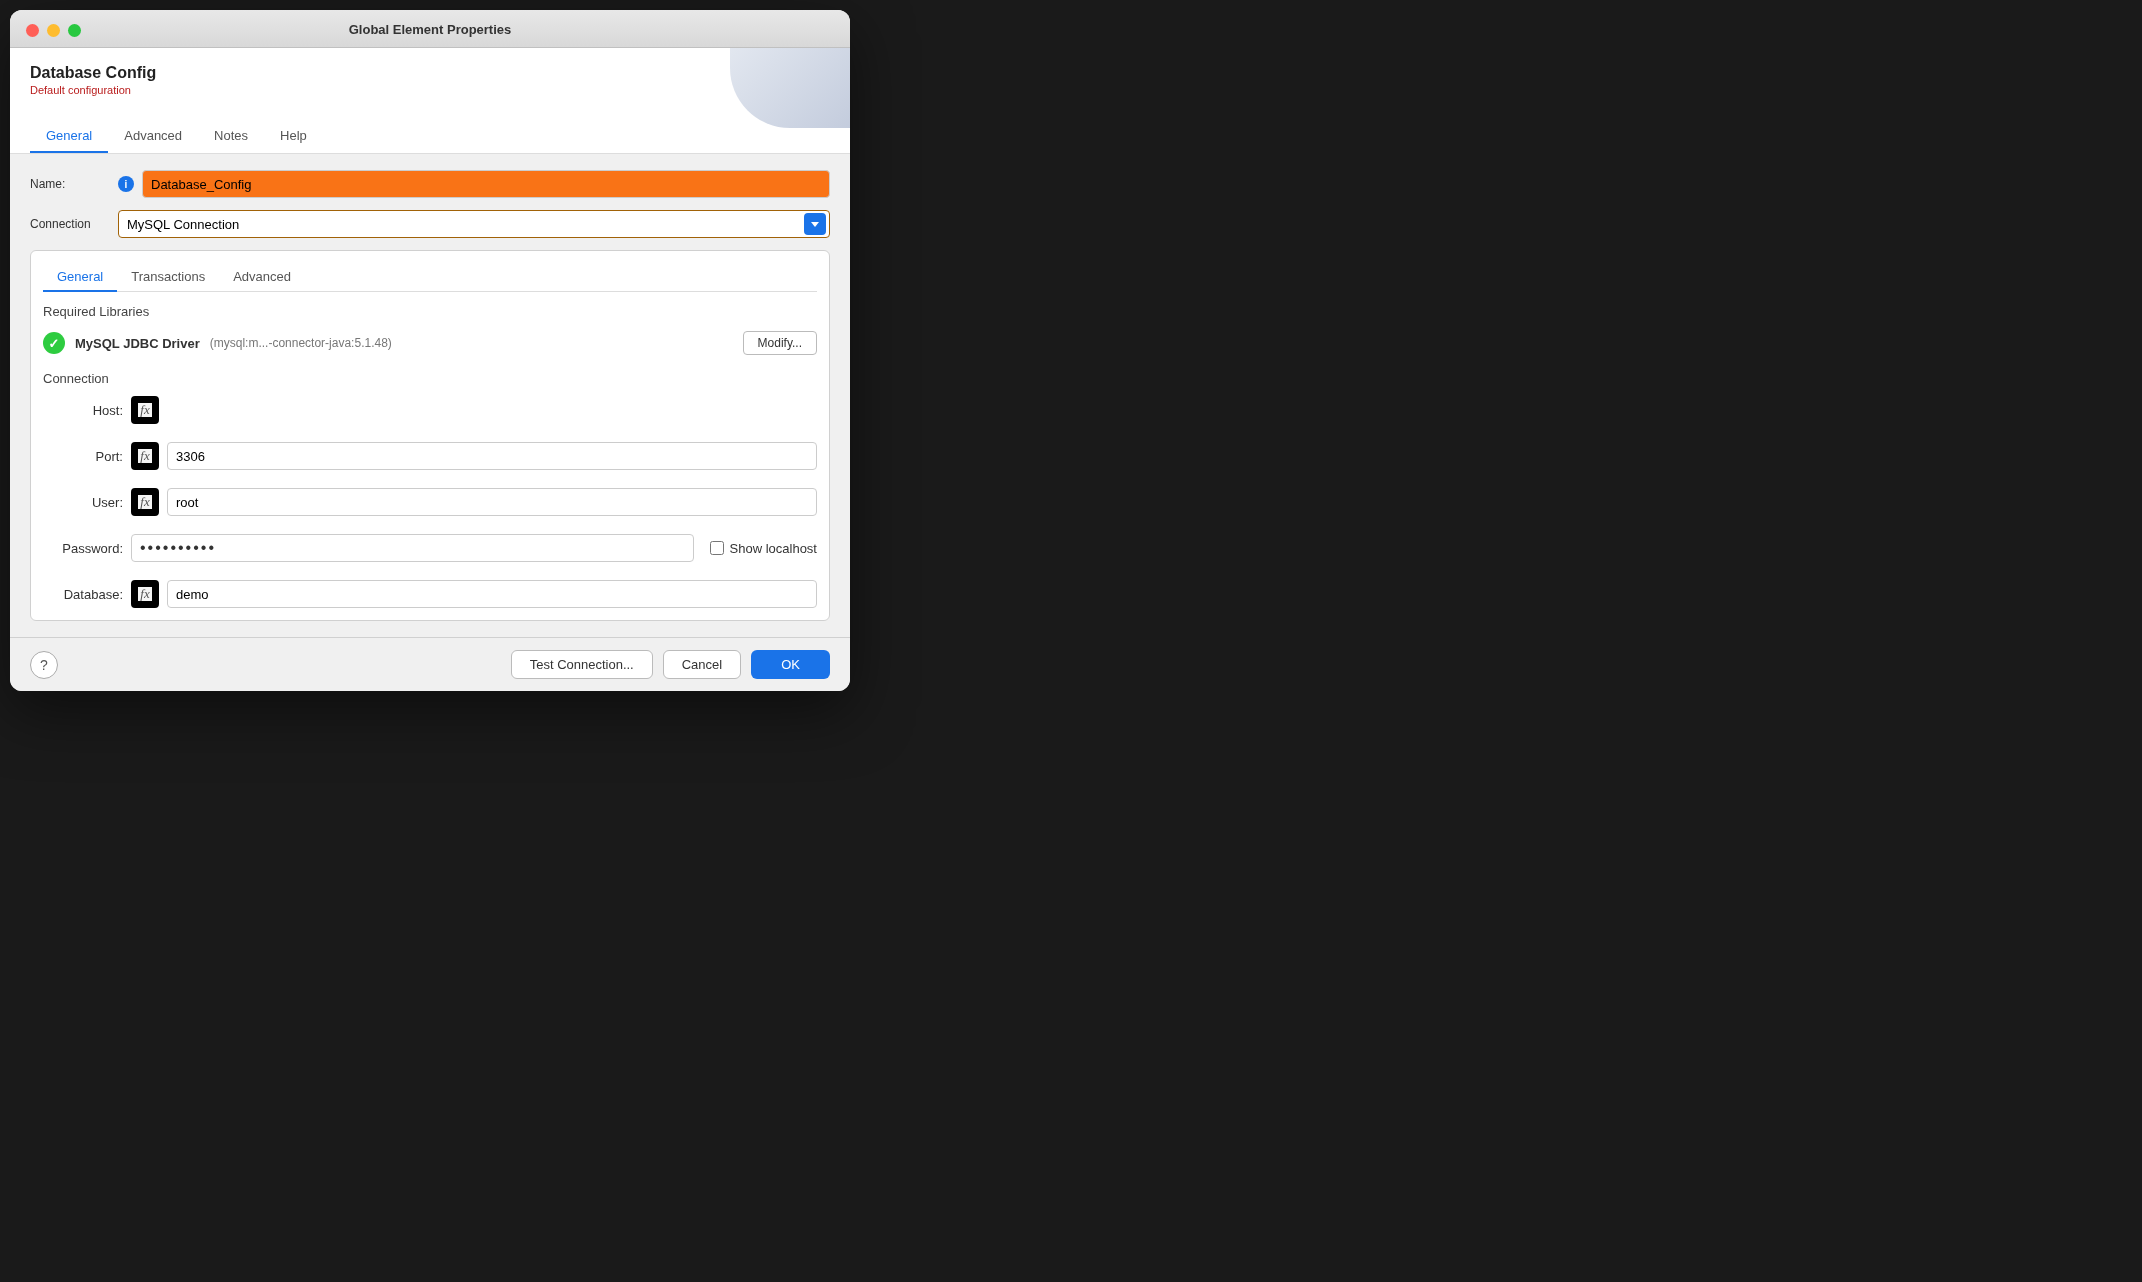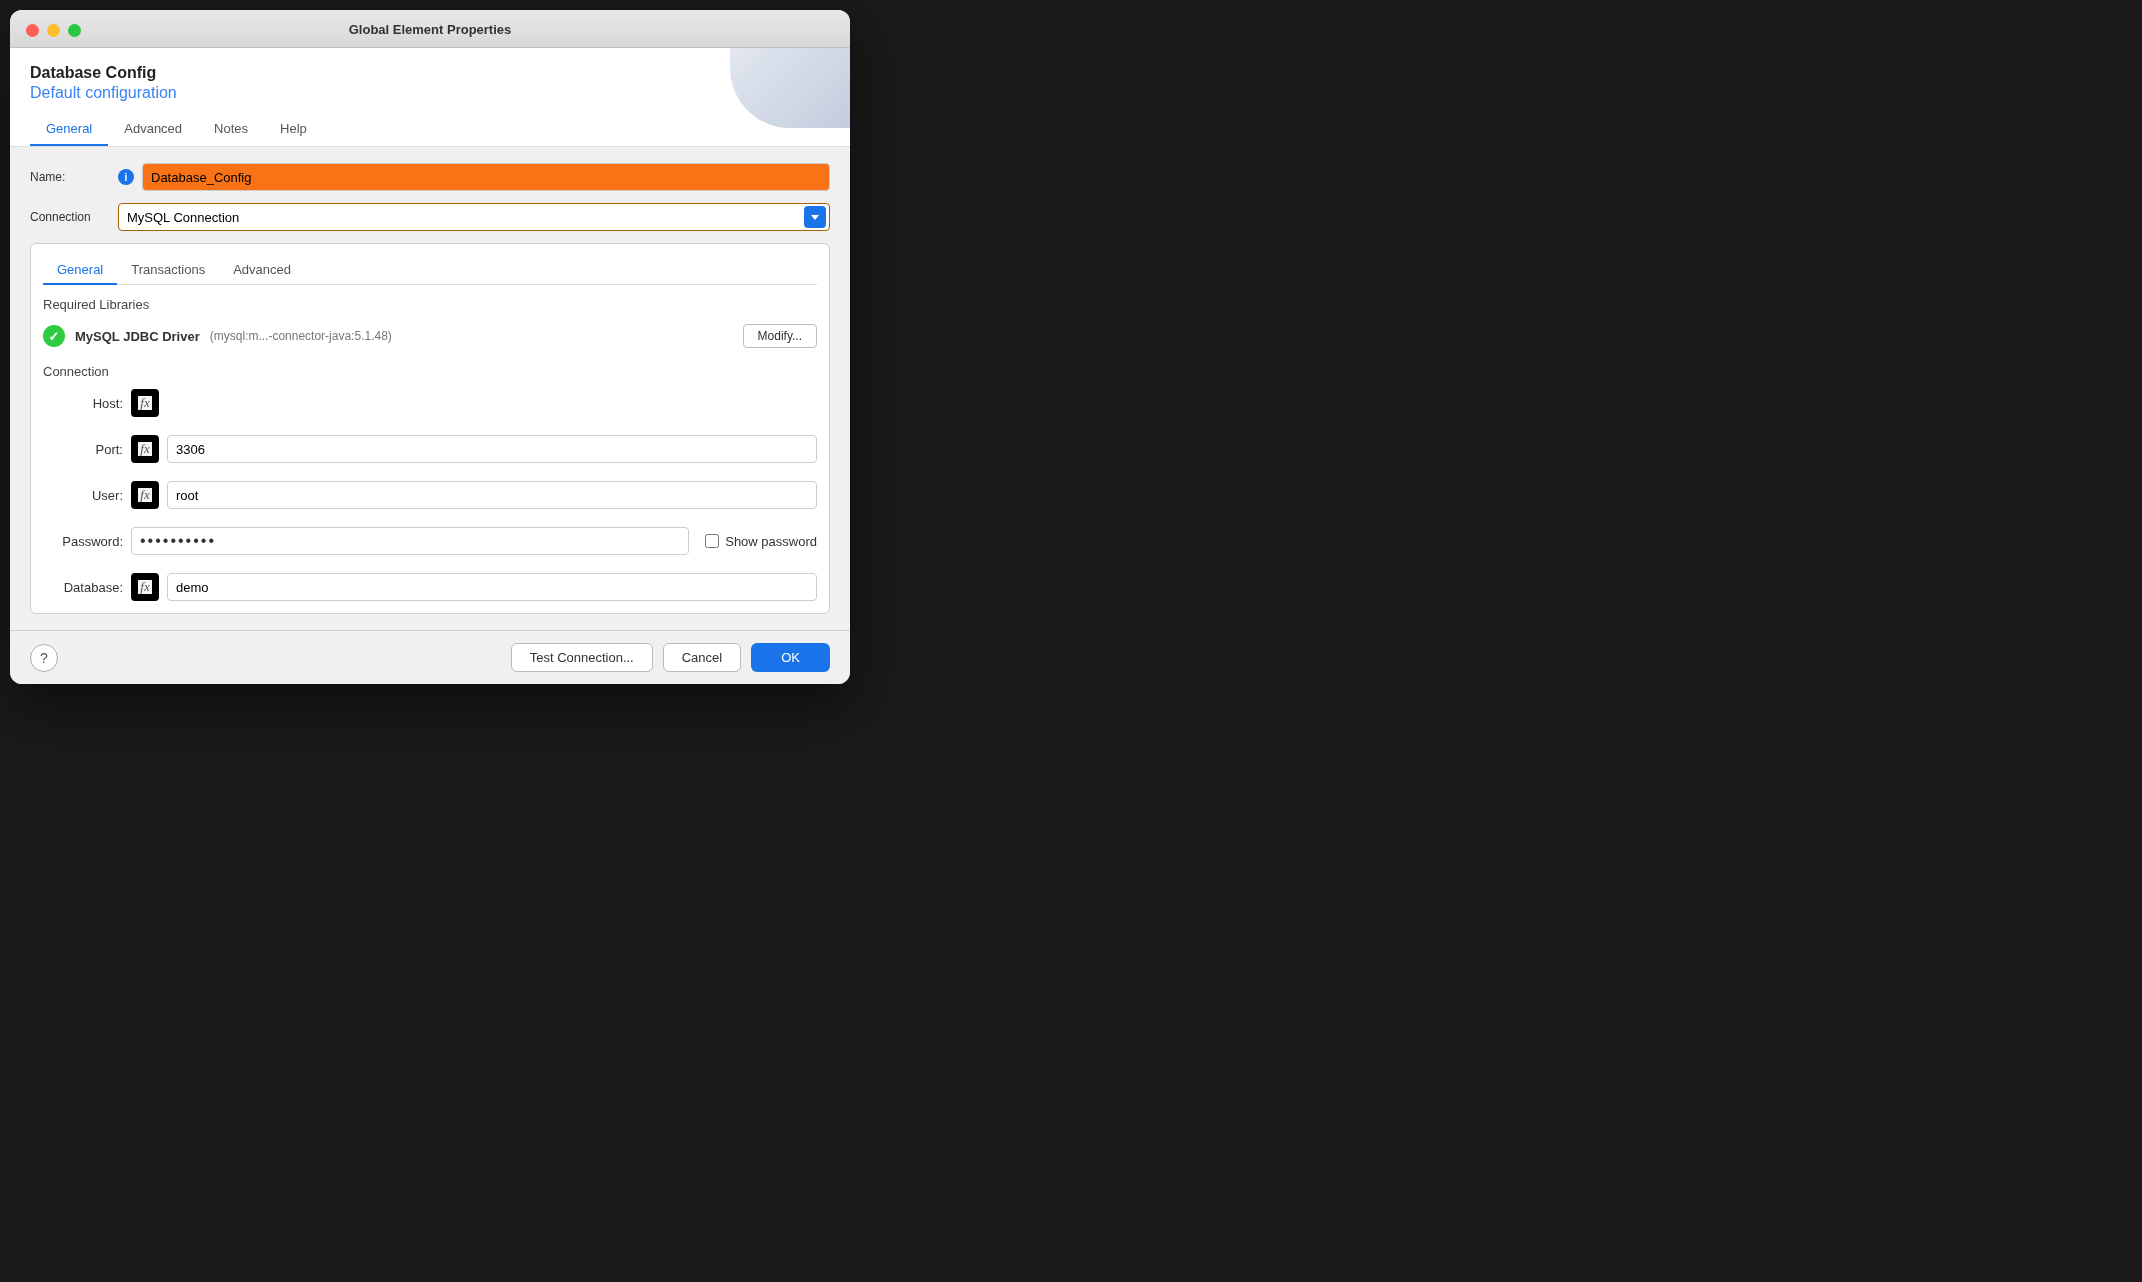--- a/index.html
+++ b/index.html
@@ -71,23 +71,23 @@
       border-radius: 0 0 0 60px;
       opacity: 0.5;
     }
     .db-config-title {
       font-size: 16px;
       font-weight: 700;
       color: #222;
       margin-bottom: 2px;
     }
     .db-config-subtitle {
-      font-size: 16px;
-      color: #3b82f6;
-      margin-bottom: 11px;
+      font-size: 11px;
+      color: #b91c1c;
+      margin-bottom: 24px;
     }
 
     
     .outer-tabs {
       display: flex;
       gap: 0;
       margin-top: 8px;
     }
     .outer-tab {
       padding: 8px 16px;
@@ -484,21 +484,21 @@
               <em>fx</em>
             </div>
           <input class="conn-input" type="text" value="root" style="">
         </div>
 
         <div class="conn-row">
           <span class="conn-label">Password:</span>
           <div class="password-dots">••••••••••</div>
           <div class="show-password-wrapper">
             <input type="checkbox" class="show-password-checkbox" style="">
-            <span class="show-password-label">Show password</span>
+            <span class="show-password-label">Show localhost</span>
           </div>
         </div>
 
         <div class="conn-row">
           <span class="conn-label">Database:</span>
           <div class="fx-btn">
               <em>fx</em>
             </div>
           <input class="conn-input" type="text" value="demo" style="">
         </div>

